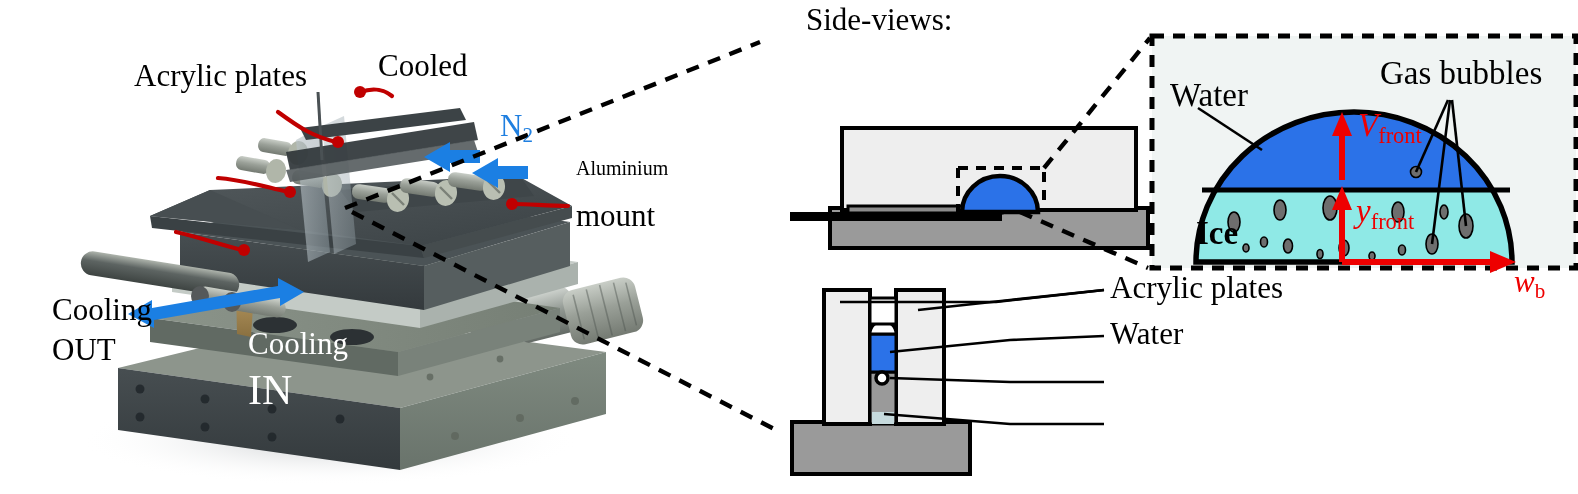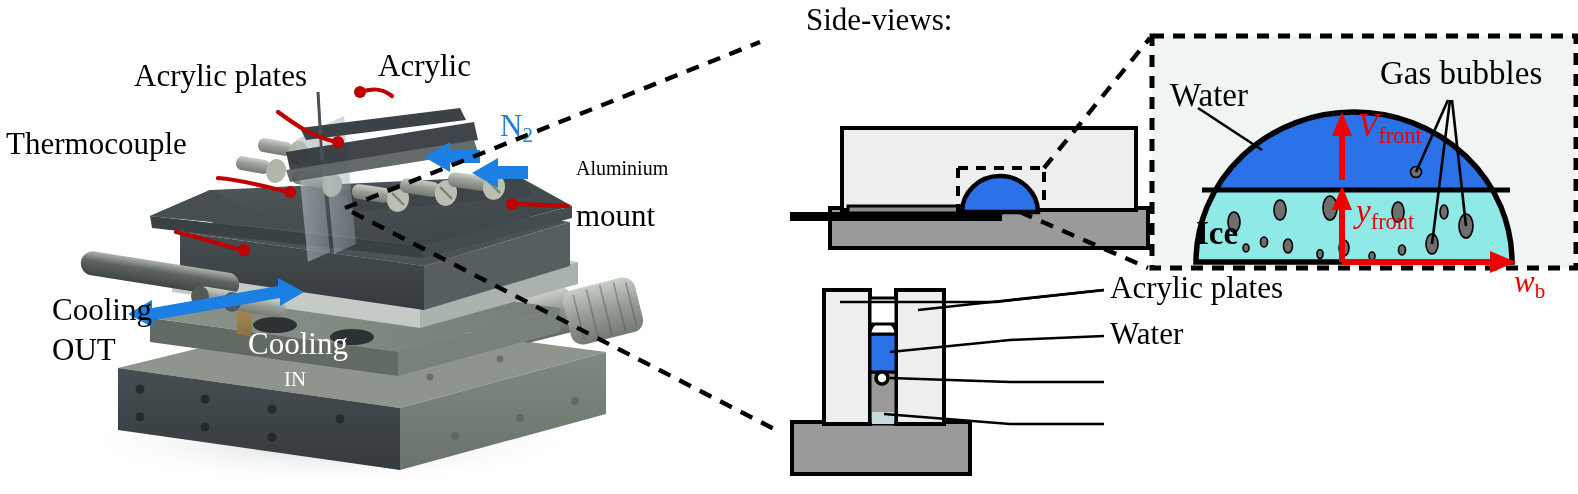--- a/index.html
+++ b/index.html
@@ -326,33 +326,32 @@
         <path class="callout" d="M918,310 L1010,300 L1104,290"></path>
         <path class="callout" d="M890,352 L1010,340 L1104,336"></path>
         <path class="callout" d="M890,378 L1010,382 L1104,382"></path>
         <path class="callout" d="M884,414 L1010,424 L1104,424"></path>
       </g>
     </g>
   </svg>
 
   <div class="lbl" style="left:134px; top:60px; font-size:31px;">Acrylic plates</div>
 
-  <div class="lbl" style="left:378px; top:50px; font-size:31px;">Acrylic</div>
-
-  <div class="lbl" style="left:6px; top:128px; font-size:31px;">Thermocouple</div>
+  <div class="lbl" style="left:378px; top:50px; font-size:31px;">Cooled</div>
+
 
 
   <div class="lbl" style="left:576px; top:158px; font-size:20px;">Aluminium</div>
   <div class="lbl" style="left:576px; top:200px; font-size:31px;">mount</div>
 
   <div class="lbl" style="left:52px; top:294px; font-size:31px;">Cooling</div>
   <div class="lbl" style="left:52px; top:334px; font-size:31px;">OUT</div>
 
   <div class="lbl white" style="left:248px; top:328px; font-size:31px;">Cooling</div>
-  <div class="lbl white" style="left:248px; top:368px; font-size:21px;margin-left:36px;">IN</div>
+  <div class="lbl white" style="left:248px; top:368px; font-size:42px;">IN</div>
 
 
   <div class="lbl blue" style="left:500px; top:110px; font-size:31px;">
     <span>N</span><span class="sub">2</span>
   </div>
 
   <div class="lbl" style="left:806px; top:4px; font-size:31px;">Side-views:</div>
 
   <div class="lbl" style="left:1170px; top:78px; font-size:33px;">Water</div>
 

